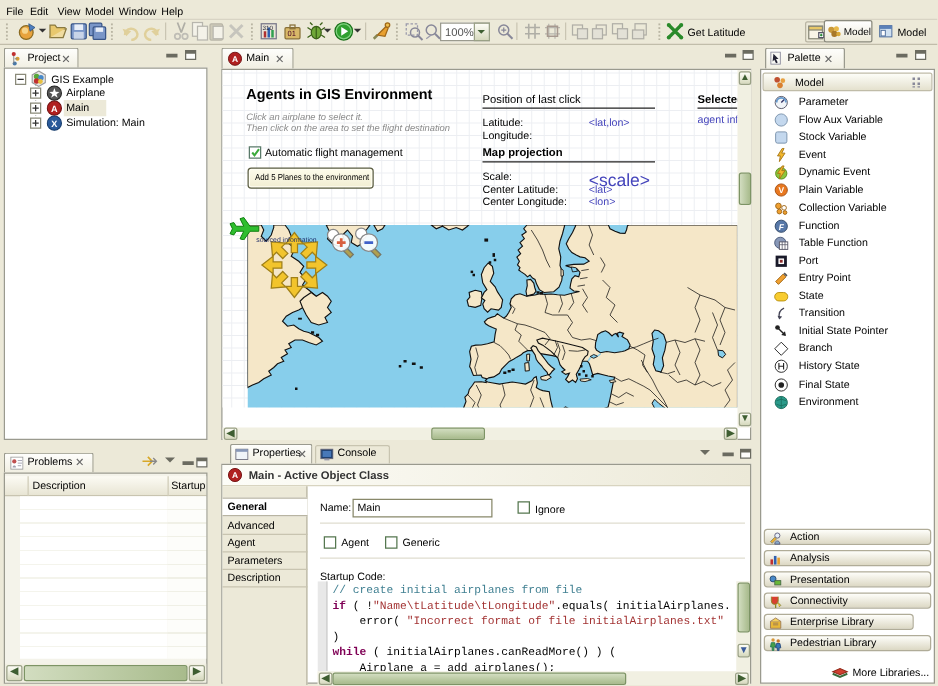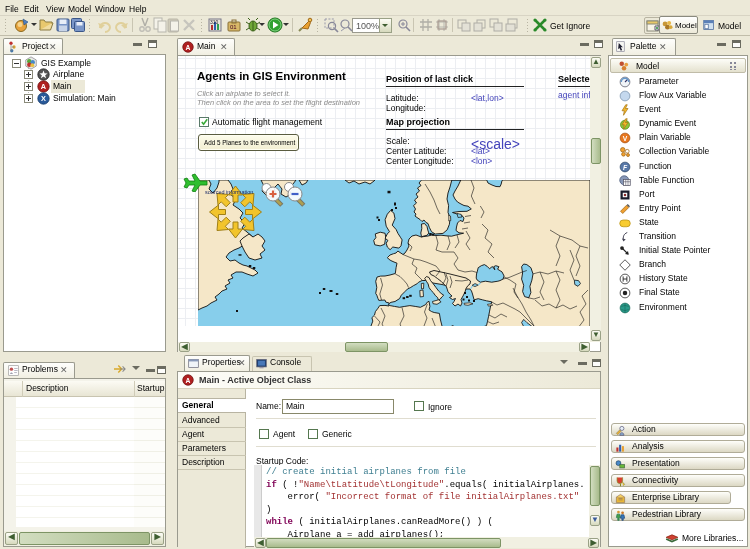--- a/index.html
+++ b/index.html
@@ -154,21 +154,21 @@
       <rect x="2" y="7" width="9" height="7" fill="#dcd8c8" stroke="#667"></rect>
     </svg>
   <div class="grip" style="left:526px;"></div>
   <svg class="ticon" style="left:532px;" viewBox="0 0 16 16">
       <path d="M3 3 L13 13 M13 3 L3 13" stroke="#2a8a2a" stroke-width="2.6"></path>
       <circle cx="3" cy="3" r="1.6" fill="#2a8a2a"></circle>
       <circle cx="13" cy="3" r="1.6" fill="#2a8a2a"></circle>
       <circle cx="3" cy="13" r="1.6" fill="#2a8a2a"></circle>
       <circle cx="13" cy="13" r="1.6" fill="#2a8a2a"></circle>
     </svg>
-  <div class="abs" style="left:550px;top:5px;font-size:8.5px;">Get Ignore</div>
+  <div class="abs" style="left:550px;top:5px;font-size:8.5px;">Get Latitude</div>
 
   <div class="abs" style="left:644px;top:1px;width:17px;height:17px;border:1px solid #b8b4a2;border-radius:2px;">
     <svg class="ticon" style="left:0;top:0" viewBox="0 0 16 16">
         <rect x="2" y="3" width="11" height="10" fill="#f8f4e8" stroke="#887"></rect>
         <rect x="2" y="3" width="11" height="3" fill="#e8c868" stroke="#887"></rect>
         <path d="M10 8 h4 v4 h-4z" fill="#fff" stroke="#556"></path>
         <path d="M12 9 v2 M11 10 h2" stroke="#283"></path>
       </svg>
   </div>
   <div class="abs" style="left:659px;top:0px;width:39px;height:18px;background:linear-gradient(180deg,#fff,#ece9d8);border:1px solid #8a8a7e;border-radius:2px;">
@@ -296,21 +296,21 @@
     <div class="abs" style="left:21px;top:61px;width:10px;height:10px;background:#fff;border:1px solid #5a7a6a;">
         <svg style="position:absolute;left:0;top:-1px;width:9px;height:10px;" viewBox="0 0 10 10">
           <path d="M2 5 L4 7.5 L8 2" stroke="#3aaa3a" stroke-width="1.8" fill="none"></path>
         </svg>
       </div>
     <div class="abs" style="left:34px;top:61px;font-size:8.5px;">Automatic flight management</div>
     <div class="abs" style="left:20px;top:78px;width:101px;height:17px;background:linear-gradient(180deg,#fdfceb,#f2eed2);border:1px solid #5a5c40;border-radius:3px;box-shadow:inset 0 0 0 1px #fffef2;">
       <div class="abs" style="left:0;right:0;top:3.5px;text-align:center;font-size:7px;white-space:nowrap;transform:scaleX(0.9);">Add 5 Planes to the environment</div>
     </div>
 
-    <div class="abs" style="left:208px;top:18px;font-size:9px;font-weight:bold;">Position of last click</div>
+    <div class="abs" style="left:208px;top:18px;font-size:9px;font-weight:normal;">Position of last click</div>
     <div class="abs" style="left:208px;top:30px;width:138px;height:1px;background:#222;"></div>
     <div class="abs" style="left:208px;top:37px;font-size:8.5px;">Latitude:</div>
     <div class="abs" style="left:293px;top:37px;font-size:8.5px;color:#4444bb;">&lt;lat,lon&gt;</div>
     <div class="abs" style="left:208px;top:47px;font-size:8.5px;">Longitude:</div>
     <div class="abs" style="left:208px;top:61px;font-size:9px;font-weight:bold;">Map projection</div>
     <div class="abs" style="left:208px;top:73px;width:138px;height:1px;background:#222;"></div>
     <div class="abs" style="left:208px;top:80px;font-size:8.5px;">Scale:</div>
     <div class="abs" style="left:293px;top:80px;font-size:14px;color:#4444bb;">&lt;scale&gt;</div>
     <div class="abs" style="left:208px;top:90px;font-size:8.5px;">Center Latitude:</div>
     <div class="abs" style="left:293px;top:90px;font-size:8.5px;color:#4444bb;">&lt;lat&gt;</div>
@@ -580,20 +580,26 @@
         <span style="position:absolute;left:20px;top:1px;">Parameter</span>
       </div>
     <div style="height:14.1px;position:relative;">
         <svg style="position:absolute;left:0;top:1px;width:12px;height:12px;" viewBox="0 0 16 16">
           <circle cx="8" cy="8" r="6.5" fill="#c4d8ee" stroke="#7a92ac"></circle>
         </svg>
         <span style="position:absolute;left:20px;top:1px;">Flow Aux Variable</span>
       </div>
     <div style="height:14.1px;position:relative;">
         <svg style="position:absolute;left:0;top:1px;width:12px;height:12px;" viewBox="0 0 16 16">
+          <rect x="2" y="2" width="12" height="12" rx="2" fill="#c4d8ee" stroke="#7a92ac"></rect>
+        </svg>
+        <span style="position:absolute;left:20px;top:1px;">Stock Variable</span>
+      </div>
+    <div style="height:14.1px;position:relative;">
+        <svg style="position:absolute;left:0;top:1px;width:12px;height:12px;" viewBox="0 0 16 16">
           <path d="M9 1 L4 9 h3 L6 15 L12 6 H8.5 L11 1z" fill="#f4b82c" stroke="#a87818"></path>
         </svg>
         <span style="position:absolute;left:20px;top:1px;">Event</span>
       </div>
     <div style="height:14.1px;position:relative;">
         <svg style="position:absolute;left:0;top:1px;width:12px;height:12px;" viewBox="0 0 16 16">
           <circle cx="8" cy="9" r="6" fill="#8cc63c" stroke="#5a8a1a"></circle>
           <path d="M9 1 L4 9 h3 L6 15 L12 6 H8.5 L11 1z" fill="#f4b82c" stroke="#a87818"></path>
         </svg>
         <span style="position:absolute;left:20px;top:1px;">Dynamic Event</span>

